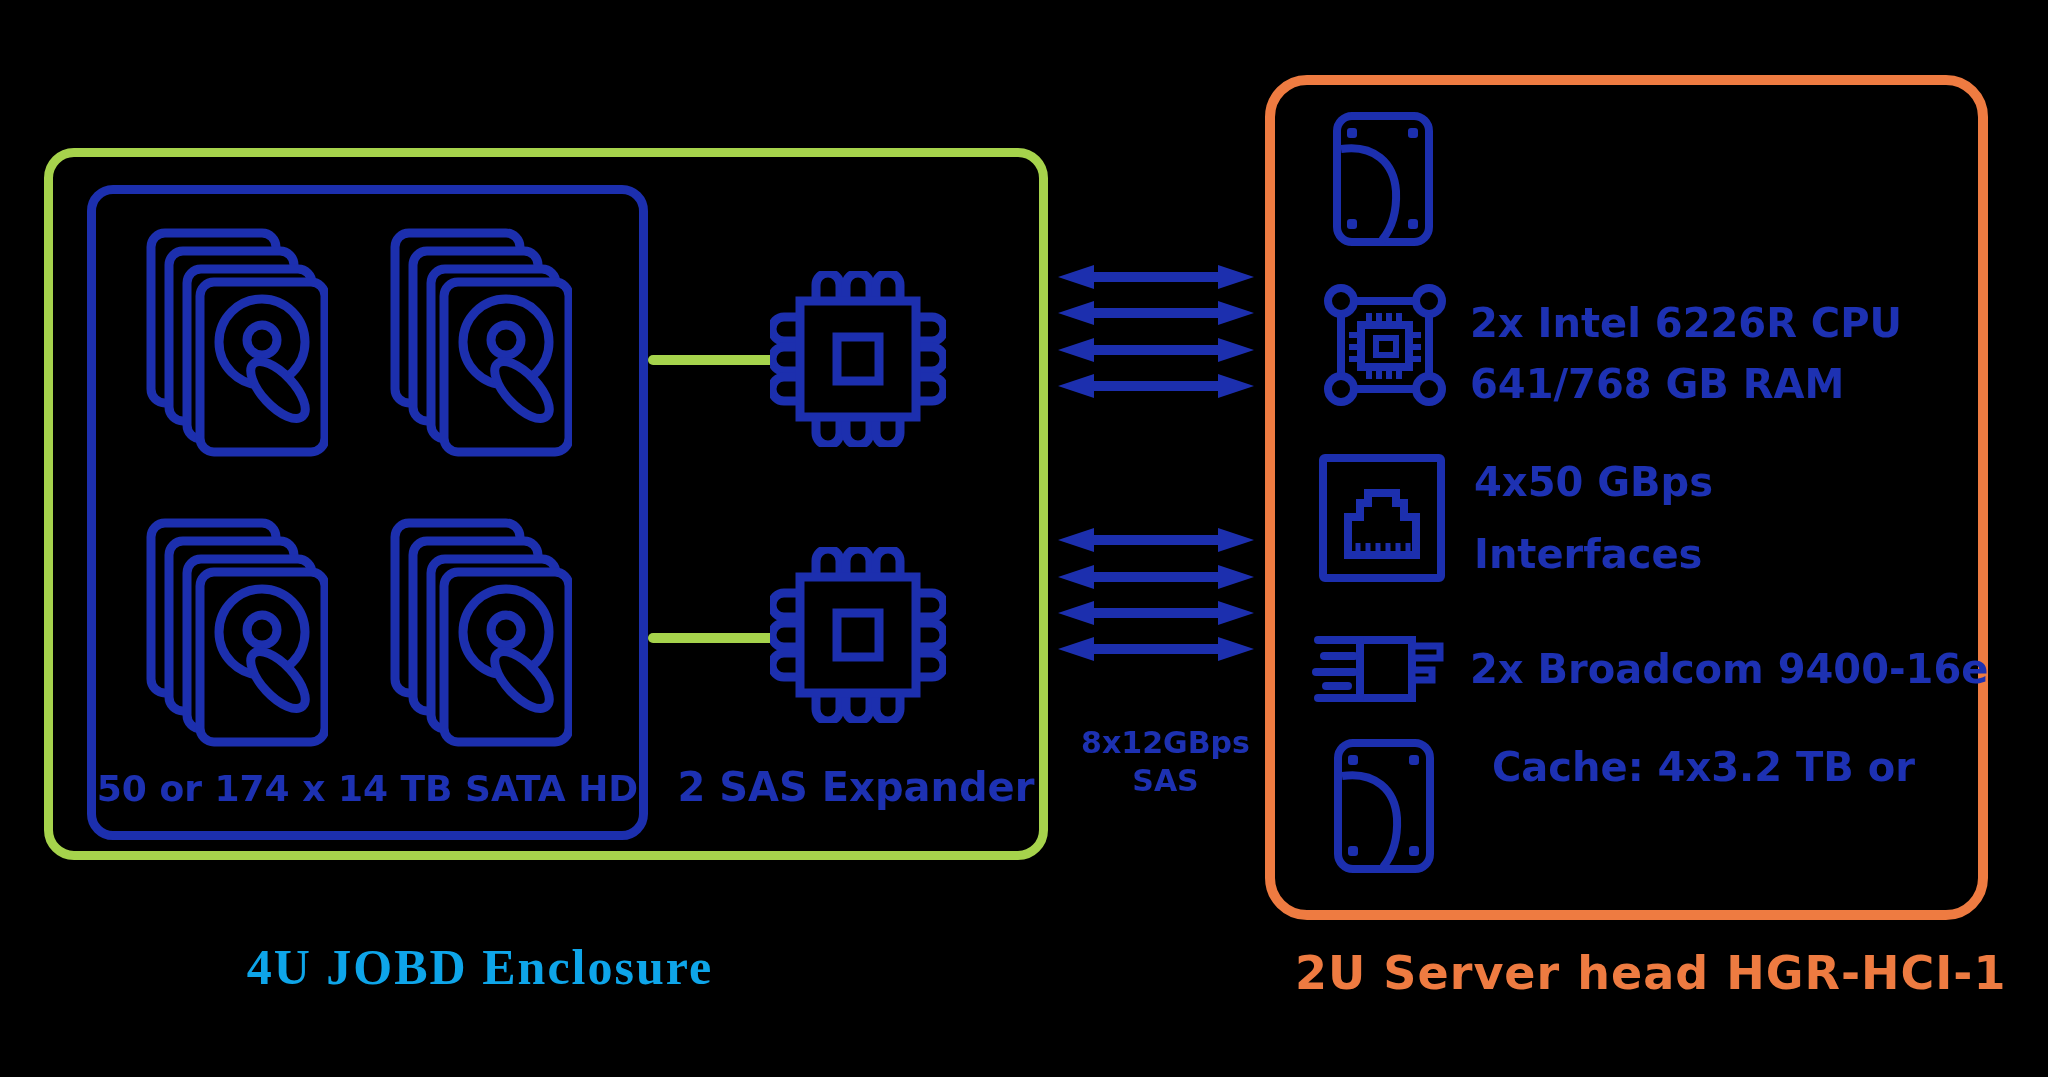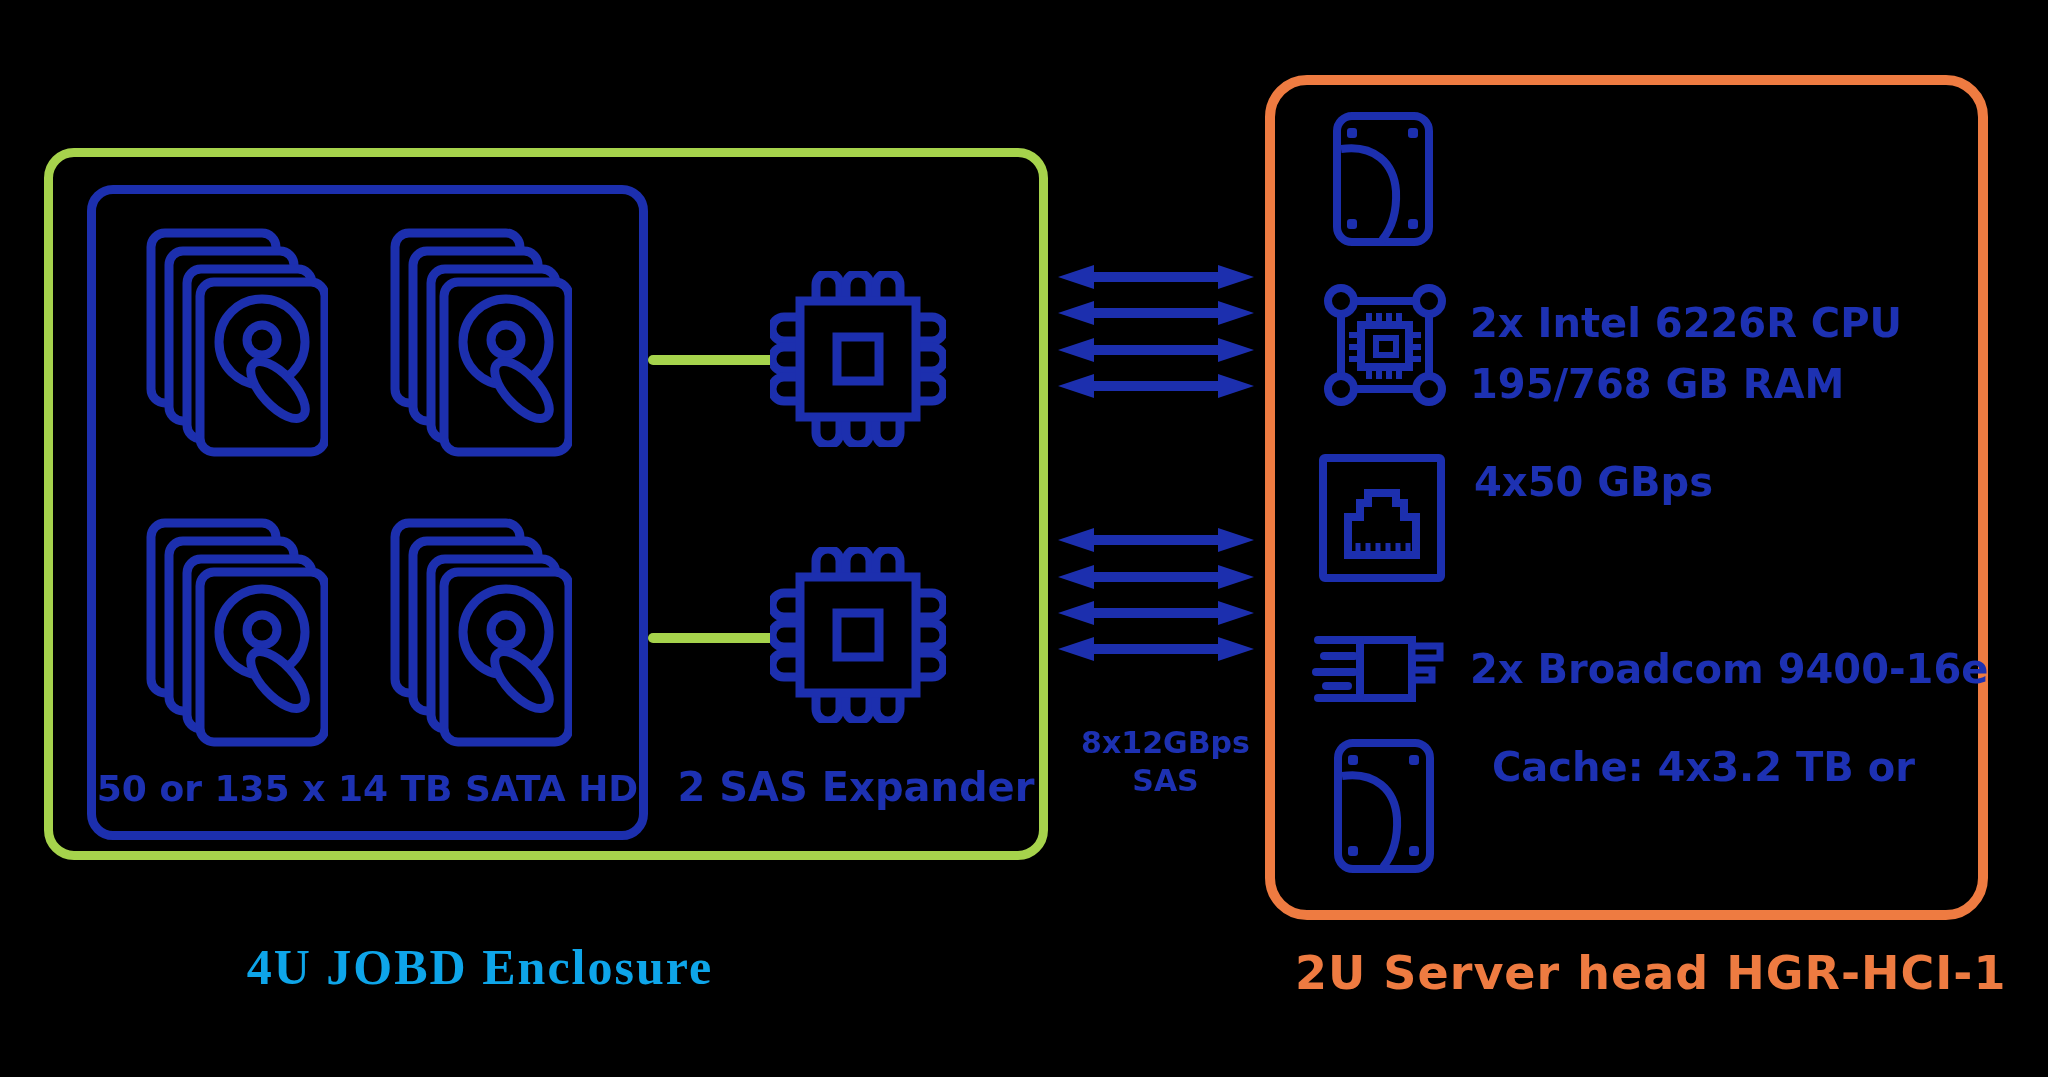--- a/index.html
+++ b/index.html
@@ -67,21 +67,21 @@
       <rect x="5" y="5" width="125" height="170" rx="14"></rect>
       <rect x="23" y="23" width="125" height="170" rx="14"></rect>
       <rect x="41" y="41" width="125" height="170" rx="14"></rect>
       <rect x="54" y="54" width="125" height="170" rx="14"></rect>
       <circle cx="116" cy="114" r="43" fill="none"></circle>
       <circle cx="116" cy="112" r="15" fill="none"></circle>
       <ellipse cx="132" cy="162" rx="36" ry="16" transform="rotate(47 132 162)"></ellipse>
     </g>
   </svg>
 
-  <div class="label ink" style="left:95px;top:768px;width:545px;font-size:36px;">50 or 135 x 14 TB SATA HD</div>
+  <div class="label ink" style="left:95px;top:768px;width:545px;font-size:36px;">50 or 174 x 14 TB SATA HD</div>
 
   <div class="hline" style="left:648px;top:355px;width:128px;"></div>
   <div class="hline" style="left:648px;top:633px;width:128px;"></div>
 
   <svg class="abs" style="left:770px;top:271px;" width="176" height="176" viewBox="0 0 176 176">
     <g fill="#000" stroke="#1c2fae" stroke-width="9">
       <rect x="46" y="2" width="24" height="38" rx="12"></rect>
         <rect x="76" y="2" width="24" height="38" rx="12"></rect>
         <rect x="106" y="2" width="24" height="38" rx="12"></rect>
       <rect x="46" y="136" width="24" height="38" rx="12"></rect>
@@ -205,37 +205,38 @@
         <line x1="78" y1="86" x2="78" y2="98"></line>
       <line x1="28" y1="54" x2="40" y2="54"></line>
         <line x1="28" y1="66" x2="40" y2="66"></line>
         <line x1="28" y1="78" x2="40" y2="78"></line>
       <line x1="88" y1="54" x2="100" y2="54"></line>
         <line x1="88" y1="66" x2="100" y2="66"></line>
         <line x1="88" y1="78" x2="100" y2="78"></line>
     </g>
   </svg>
   <div class="leftlabel ink" style="left:1470px;top:282px;font-size:40px;margin-top:18px;">2x Intel 6226R  CPU</div>
-  <div class="leftlabel ink" style="left:1470px;top:361px;font-size:40px;">195/768 GB RAM</div>
+  <div class="leftlabel ink" style="left:1470px;top:361px;font-size:40px;">641/768 GB RAM</div>
 
   <svg class="abs" style="left:1318px;top:453px;" width="128" height="130" viewBox="0 0 128 130">
     <g fill="none" stroke="#1c2fae" stroke-width="8">
       <rect x="5" y="5" width="118" height="120" rx="2"></rect>
       <path d="M 30 102 V 64 H 42 V 50 H 50 V 40 H 78 V 50 H 86 V 64 H 98 V 102 Z"></path>
     </g>
     <g stroke="#1c2fae" stroke-width="5">
       <line x1="40" y1="102" x2="40" y2="90"></line>
         <line x1="50" y1="102" x2="50" y2="90"></line>
       <line x1="60" y1="102" x2="60" y2="90"></line>
         <line x1="70" y1="102" x2="70" y2="90"></line>
       <line x1="80" y1="102" x2="80" y2="90"></line>
         <line x1="90" y1="102" x2="90" y2="90"></line>
     </g>
   </svg>
   <div class="leftlabel ink" style="left:1474px;top:459px;font-size:40px;">4x50 GBps</div>
+  <div class="leftlabel ink" style="left:1474px;top:531px;font-size:40px;">Interfaces</div>
 
   <svg class="abs" style="left:1310px;top:628px;" width="136" height="84" viewBox="0 0 136 84">
     <g stroke="#1c2fae" stroke-width="8" stroke-linecap="round" fill="#000">
       <rect x="50" y="12" width="52" height="58"></rect>
       <line x1="8" y1="12" x2="50" y2="12"></line>
       <line x1="8" y1="70" x2="50" y2="70"></line>
       <line x1="14" y1="28" x2="44" y2="28"></line>
       <line x1="6" y1="44" x2="44" y2="44"></line>
       <line x1="16" y1="58" x2="38" y2="58"></line>
     </g>

